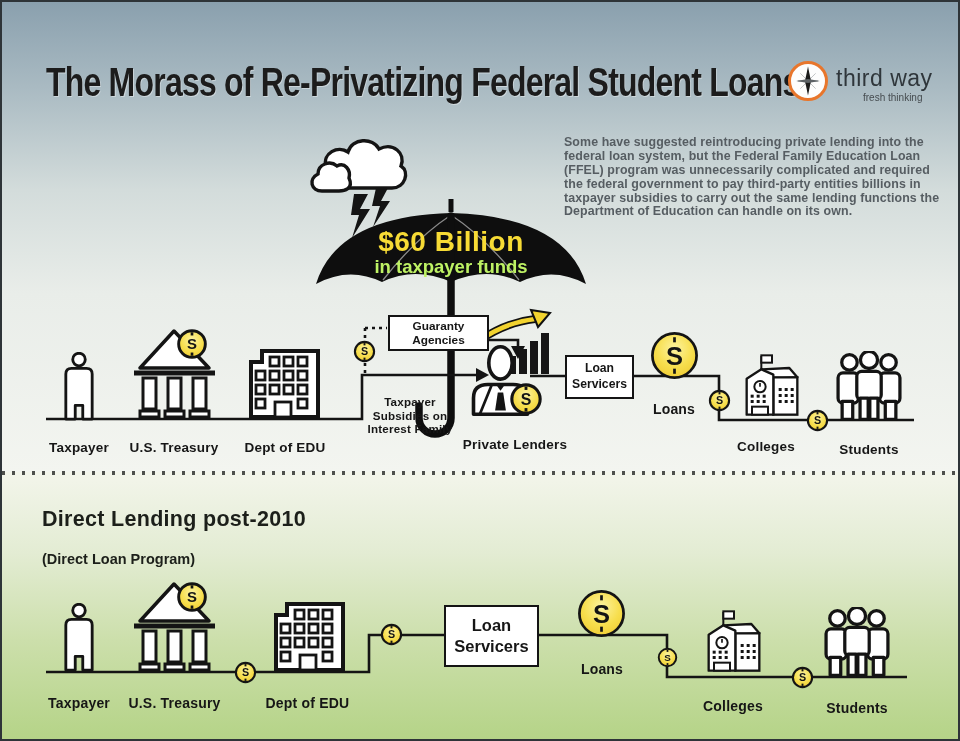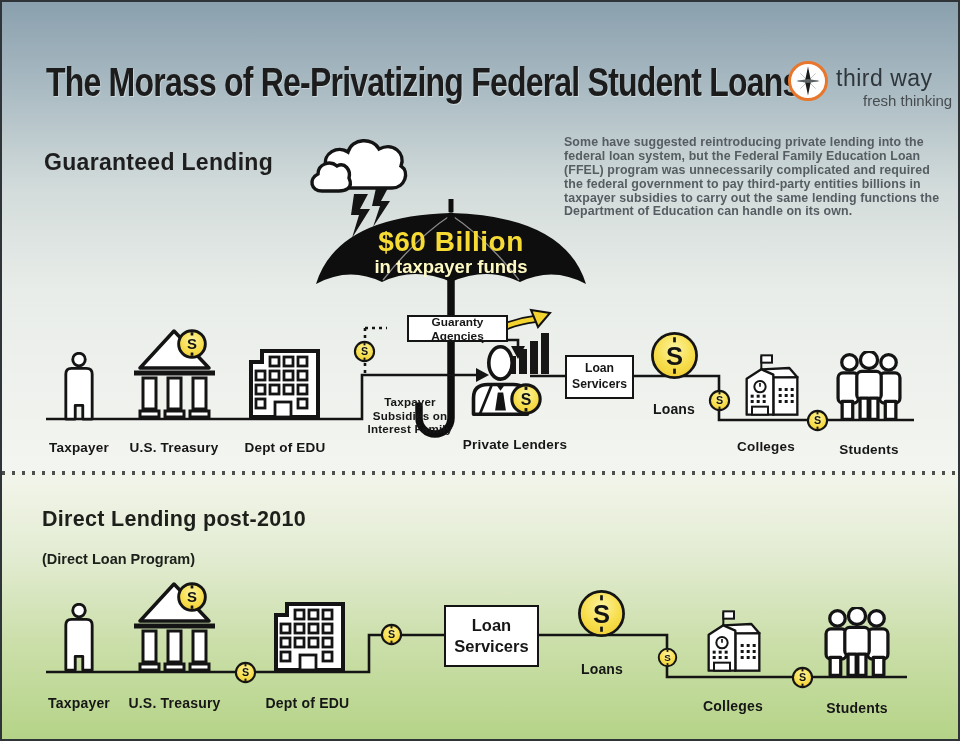--- a/index.html
+++ b/index.html
@@ -28,28 +28,28 @@
   .para{position:absolute;left:562px;top:134px;width:377px;font-size:12.4px;line-height:1.12;
     font-weight:bold;color:#565d62;letter-spacing:.1px;}
   .lbl{position:absolute;font-weight:bold;color:#161616;text-align:center;letter-spacing:.2px;margin-top:16px;}
   .cloud-val{position:absolute;left:341px;top:156px;width:60px;text-align:center;
     font-size:17px;font-weight:bold;color:#ffffff;}
   .guar{position:absolute;left:405px;top:151px;width:150px;font-size:12.2px;line-height:1.15;
     font-weight:bold;color:#20241f;}
   .umb-amount{position:absolute;left:349px;top:224px;width:200px;text-align:center;
     font-size:28px;font-weight:bold;color:#f7db35;letter-spacing:.5px;}
   .umb-cap{position:absolute;left:349px;top:254px;width:200px;text-align:center;
-    font-size:18.5px;font-weight:bold;color:#fef9c3;}
+    font-size:18.5px;font-weight:bold;color:#bef264;}
   .wbox{position:absolute;background:#fff;border:2.6px solid #141414;box-sizing:border-box;
     display:flex;align-items:center;justify-content:center;flex-direction:column;
     font-weight:bold;color:#161616;text-align:center;}
   .logo-ring{position:absolute;left:786px;top:59px;width:40px;height:40px;border-radius:50%;
     background:#fdfdfd;border:3px solid #e8762c;box-sizing:border-box;}
   .logo-name{position:absolute;left:834px;top:63px;font-size:23px;color:#2f363b;letter-spacing:.5px;}
-  .logo-tag{position:absolute;left:861px;top:90px;font-size:15px;color:#464c50;}
+  .logo-tag{position:absolute;left:861px;top:90px;font-size:10px;color:#464c50;}
   svg text{font-family:"Liberation Sans", sans-serif;}
 </style>
 </head>
 <body>
 
 <div class="stage">
   <div class="bg-top"></div>
   <div class="bg-bottom"></div>
 
   <div class="title">The Morass of Re-Privatizing Federal Student Loans</div>
@@ -58,21 +58,20 @@
       <line x1="8" y1="20" x2="32" y2="20" stroke="#8a8f93" stroke-width="1.2"></line>
       <line x1="11" y1="11" x2="29" y2="29" stroke="#b7babc" stroke-width="1"></line>
       <line x1="29" y1="11" x2="11" y2="29" stroke="#b7babc" stroke-width="1"></line>
       <polygon points="20,3 23.5,20 20,37 16.5,20" fill="#1b1b1b"></polygon>
       <polygon points="6,20 20,17.6 34,20 20,22.4" fill="#5c6165"></polygon>
     </svg>
   </div>
   <div class="logo-name">third way</div>
   <div class="logo-tag">fresh thinking</div>
 
-  <div class="h1a">Guaranteed Lending</div>
   <div class="para">Some have suggested reintroducing private lending into the federal loan system, but the Federal Family Education Loan (FFEL) program was unnecessarily complicated and required the federal government to pay third-party entities billions in taxpayer subsidies to carry out the same lending functions the Department of Education can handle on its own.</div>
 
   <svg class="abs" style="left:0;top:0" width="960" height="741">
     <defs>
       <radialGradient id="gg" cx="50%" cy="35%" r="75%">
         <stop offset="0%" stop-color="#fcf3a0"></stop>
         <stop offset="55%" stop-color="#f7de4d"></stop>
         <stop offset="100%" stop-color="#eec92f"></stop>
       </radialGradient>
 
@@ -247,21 +246,21 @@
     <use href="#sym-coin-sm" x="655" y="645" width="21" height="21"></use>
     <use href="#sym-college" x="700" y="606" width="60" height="64"></use>
     <use href="#sym-coin-sm" x="789" y="664" width="23" height="23"></use>
     <use href="#sym-students" x="820" y="605" width="70" height="70"></use>
   </svg>
 
   <div class="cloud-val">97%</div>
   <div class="umb-amount">$60 Billion</div>
   <div class="umb-cap">in taxpayer funds</div>
 
-  <div class="wbox" style="left:405px;top:313px;width:101px;height:27px;font-size:11.8px;">
+  <div class="wbox" style="left:386px;top:313px;width:101px;height:36px;font-size:11.8px;">
     <div>Guaranty Agencies</div>
   </div>
 
   <div class="lbl" style="left:352px;top:377px;width:112px;font-size:11.6px;line-height:1.18;">
     <div>Taxpayer</div>
     <div>Subsidies on</div>
     <div>Interest Family</div>
   </div>
 
   <div class="wbox" style="left:563px;top:353px;width:69px;height:44px;font-size:12.2px;line-height:1.3;">

